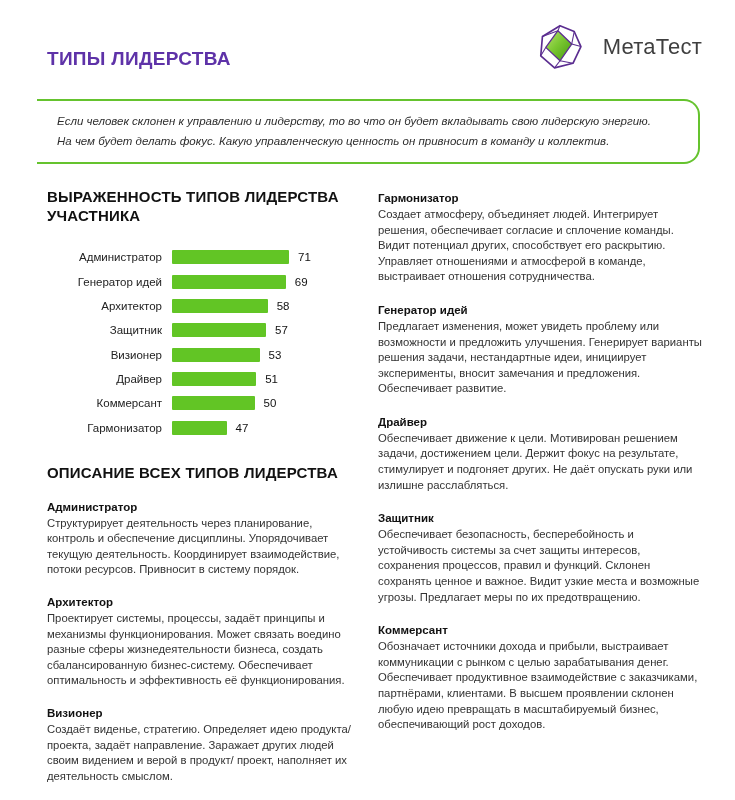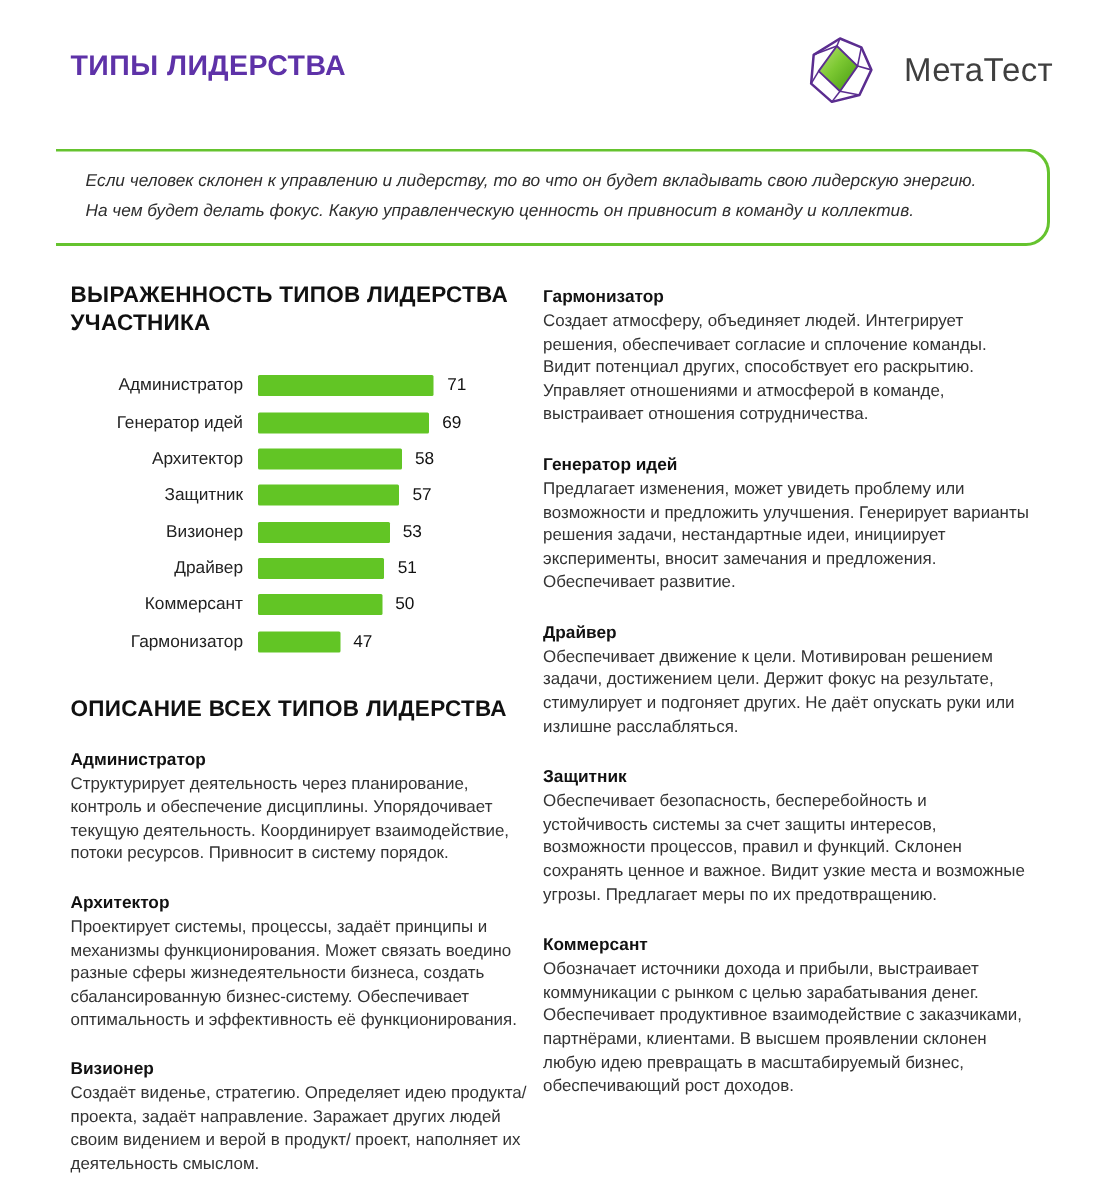--- a/index.html
+++ b/index.html
@@ -8,21 +8,21 @@
     width: 735px; height: 800px;
     background: #ffffff;
     font-family: "Liberation Sans", sans-serif;
     color: #333333;
     overflow: hidden;
   }
   .page { padding: 20px 33px 0 47px; }
 
   
   .header {
-    display: flex; justify-content: space-between; align-items: flex-start;
+    display: flex; justify-content: space-between; align-items: flex-end;
     padding-top: 4px;
   }
   .page-title {
     margin: 0; margin-top: 10px;
     font-size: 19px; font-weight: bold;
     letter-spacing: 0.3px;
     color: #5e32a8;
   }
   .logo { display: flex; align-items: center; gap: 20px; }
   .logo svg { display: block; }
@@ -44,21 +44,21 @@
   }
   .callout p {
     margin: 0;
     font-style: italic;
     font-size: 11.5px;
     line-height: 1.78;
     color: #2e2e2e;
   }
 
   
-  .main { display: flex; margin-top: 23px; gap: 2px; }
+  .main { display: flex; margin-top: 23px; gap: 18px; }
   .col-left  { width: 313px; flex: none; }
   .col-right { width: 324px; flex: none; padding-top: 5px; }
 
   h2 {
     margin: 0;
     font-size: 15px; font-weight: bold;
     line-height: 1.3; letter-spacing: 0.2px;
     color: #111111;
   }
 
@@ -211,21 +211,21 @@
     <p>Предлагает изменения, может увидеть проблему или возможности и предложить улучшения. Генерирует варианты решения задачи, нестандартные идеи, инициирует эксперименты, вносит замечания и предложения. Обеспечивает развитие.</p>
   </section>
 
   <section class="desc">
     <h3>Драйвер</h3>
     <p>Обеспечивает движение к цели. Мотивирован решением задачи, достижением цели. Держит фокус на результате, стимулирует и подгоняет других. Не даёт опускать руки или излишне расслабляться.</p>
   </section>
 
   <section class="desc">
     <h3>Защитник</h3>
-    <p>Обеспечивает безопасность, бесперебойность и устойчивость системы за счет защиты интересов, возможности процессов, правил и функций. Склонен сохранять ценное и важное. Видит узкие места и возможные угрозы. Предлагает меры по их предотвращению.</p>
+    <p>Обеспечивает безопасность, бесперебойность и устойчивость системы за счет защиты интересов, сохранения процессов, правил и функций. Склонен сохранять ценное и важное. Видит узкие места и возможные угрозы. Предлагает меры по их предотвращению.</p>
   </section>
 
   <section class="desc">
     <h3>Коммерсант</h3>
     <p>Обозначает источники дохода и прибыли, выстраивает коммуникации с рынком с целью зарабатывания денег. Обеспечивает продуктивное взаимодействие с заказчиками, партнёрами, клиентами. В высшем проявлении склонен любую идею превращать в масштабируемый бизнес, обеспечивающий рост доходов.</p>
   </section>
 </div>
     </div>
 
   </main>

